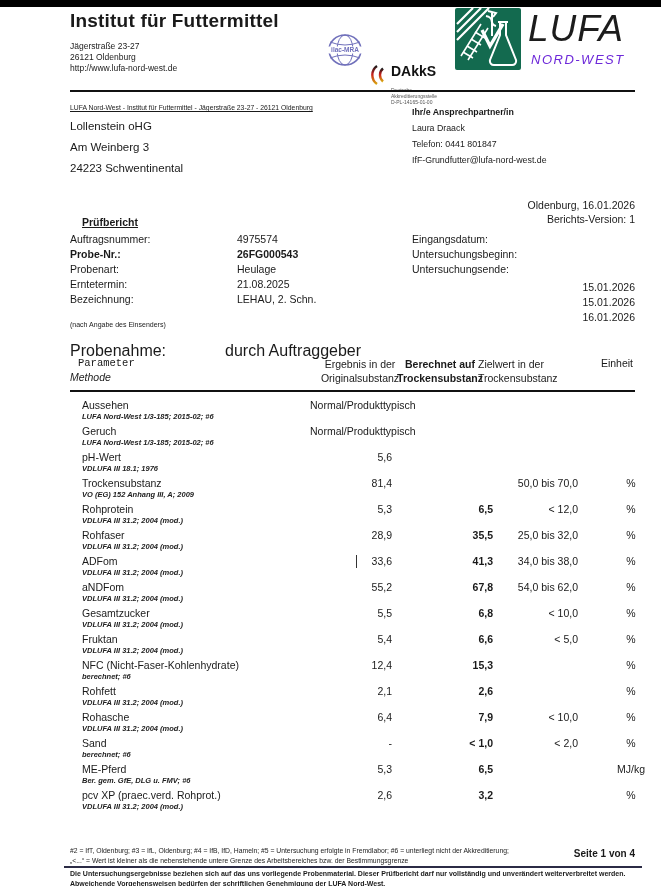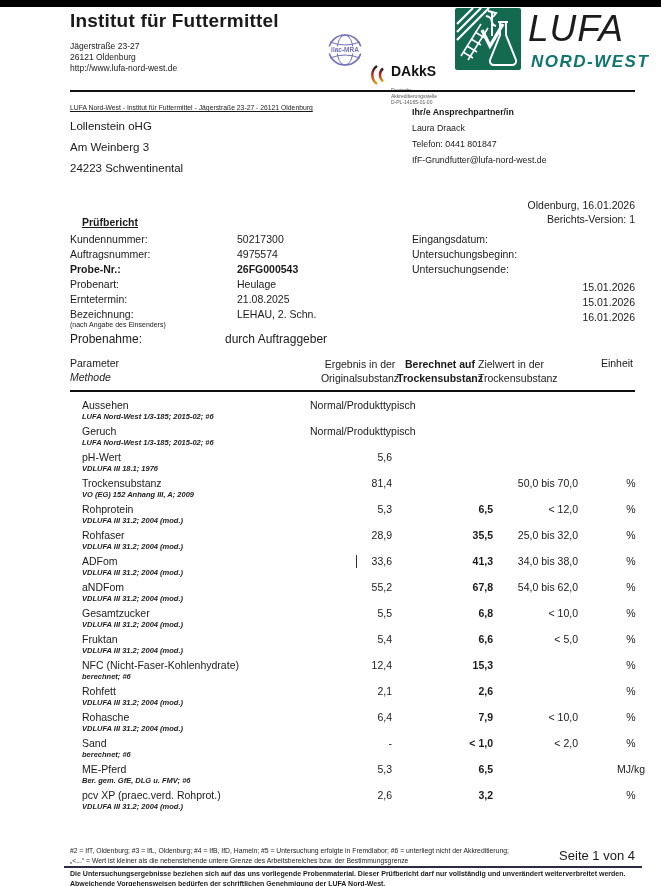--- a/index.html
+++ b/index.html
@@ -10,21 +10,21 @@
   
   .title{left:70px;top:10px;font-size:19px;font-weight:bold;letter-spacing:.2px;}
   .inst-addr{left:70px;top:41px;font-size:8.5px;line-height:11px;}
   .logo-ilac{left:325px;top:33px;}
   .logo-dakks{left:367px;top:36px;width:110px;}
   .dakks-row{display:flex;align-items:flex-start;margin-top:28px;}
   .dakks-txt{font-size:14px;font-weight:bold;color:#111;line-height:14px;margin-left:2px;}
   .dakks-sub{margin-left:24px;font-size:5px;color:#555;line-height:6px;margin-top:1px;}
   .logo-lufa-box{left:455px;top:8px;}
   .lufa-word{left:528px;top:8px;font-size:37px;font-style:italic;color:#1c1c1c;letter-spacing:1px;}
-  .lufa-sub{left:531px;top:52px;font-size:17px;font-style:italic;font-weight:bold;color:#0f766e;letter-spacing:1.5px;}
+  .lufa-sub{left:531px;top:52px;font-size:13px;font-style:italic;font-weight:normal;color:#6d28d9;letter-spacing:1.5px;}
   .rule-header{left:70px;top:90px;width:565px;height:2px;background:#111;}
   
   .sender-line{left:70px;top:104px;font-size:6.8px;text-decoration:underline;}
   .recipient{left:70px;top:116px;font-size:11.5px;line-height:21px;}
   .contact{left:412px;top:104px;font-size:8.8px;line-height:16px;}
   .contact .b{font-weight:bold;}
   
   .place-date{left:335px;top:199px;width:300px;text-align:right;font-size:10.5px;}
   .version{left:335px;top:213px;width:300px;text-align:right;font-size:10.5px;}
   .report-title{left:82px;top:216px;font-size:10.5px;font-weight:bold;text-decoration:underline;}
@@ -32,44 +32,44 @@
   .meta-left .mrow{position:relative;height:15px;width:330px;}
   .meta-left .lab{position:absolute;left:0;}
   .meta-left .val{position:absolute;left:167px;}
   .meta-left .bold{font-weight:bold;}
   .meta-note{left:70px;top:321px;font-size:7px;}
   .meta-right{left:412px;top:232px;font-size:10.5px;line-height:15px;width:223px;}
   .meta-right .mrow{position:relative;height:15px;padding-left:44px;}
   .meta-right .lab{position:absolute;left:0;}
   .meta-right .val{position:absolute;right:0;text-align:right;margin-top:48px;}
   
-  .sampling{left:70px;top:332px;font-size:12px;}
+  .sampling{left:70px;top:342px;font-size:16px;}
   .sampling .val{position:absolute;left:155px;width:300px;}
   .thead{font-size:10.5px;}
-  .h-param1{left:70px;top:357px;}
+  .h-param1{left:78px;top:357px;font-family:Liberation Mono, monospace;}
   .h-param2{left:70px;top:371px;font-style:italic;}
   .h-os{left:300px;top:357px;width:120px;text-align:center;line-height:14px;}
   .h-ts{left:380px;top:357px;width:120px;text-align:center;line-height:14px;font-weight:bold;}
   .h-target{left:478px;top:357px;width:120px;line-height:14px;}
   .h-unit{left:561px;top:357px;width:72px;text-align:right;}
   .rule-table{left:70px;top:390px;width:565px;height:2px;background:#111;}
   .t-rows{left:12px;top:399px;width:661px;}
   .t-row{position:relative;height:26px;font-size:10.5px;}
   .cell-name{position:absolute;left:70px;top:0;}
   .cell-method{position:absolute;left:70px;top:13px;font-size:7.5px;font-style:italic;font-weight:600;color:#222;}
   .cell-os-text{position:absolute;left:298px;top:0;}
   .cell-os{position:absolute;right:281px;top:0;width:110px;text-align:right;}
   .cell-ts{position:absolute;right:180px;top:0;width:110px;text-align:right;font-weight:bold;}
   .cell-target{position:absolute;right:95px;top:0;width:120px;text-align:right;}
   .cell-unit{position:absolute;right:20px;top:0;width:44px;text-align:center;}
   .caret{position:absolute;right:316px;top:0;width:1px;height:13px;background:#333;display:none;}
   .show-caret .caret{display:block;}
   
   .footnotes{left:70px;top:846px;width:510px;font-size:6.8px;line-height:10px;color:#222;}
-  .page-label{left:335px;top:848px;width:300px;text-align:right;font-size:13px;}
+  .page-label{left:335px;top:848px;width:300px;text-align:right;font-size:10px;font-weight:bold;}
   .rule-footer{left:64px;top:866px;width:578px;height:2px;background:#2b2b45;}
   .disclaimer1{left:70px;top:870px;width:585px;font-size:7px;font-weight:bold;}
   .disclaimer2{left:70px;top:880px;width:585px;font-size:7px;font-weight:bold;}
 </style>
 </head>
 <body>
 
 <div class="page">
 
   <div class="abs topbar"></div>
@@ -150,24 +150,20 @@
     <div>Telefon: 0441 801847</div>
     <div>IfF-Grundfutter@lufa-nord-west.de</div>
   </div>
 
   <div class="abs place-date">Oldenburg, 16.01.2026</div>
   <div class="abs version">Berichts-Version: 1</div>
   <div class="abs report-title">Prüfbericht</div>
 
   <div class="abs meta-left">
     <div class="mrow">
-      <span class="lab">Kundennummer:</span>
-        <span class="val">50217300</span>
-    </div>
-    <div class="mrow">
       <span class="lab">Auftragsnummer:</span>
         <span class="val">4975574</span>
     </div>
     <div class="mrow bold">
       <span class="lab">Probe-Nr.:</span>
         <span class="val">26FG000543</span>
     </div>
     <div class="mrow">
       <span class="lab">Probenart:</span>
         <span class="val">Heulage</span>

